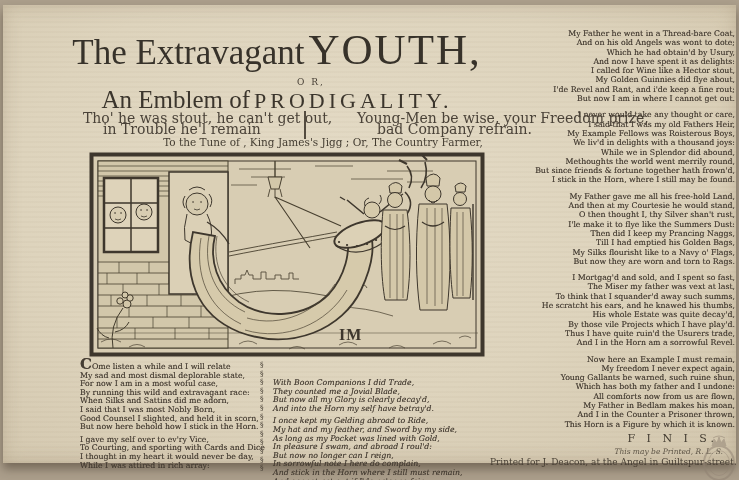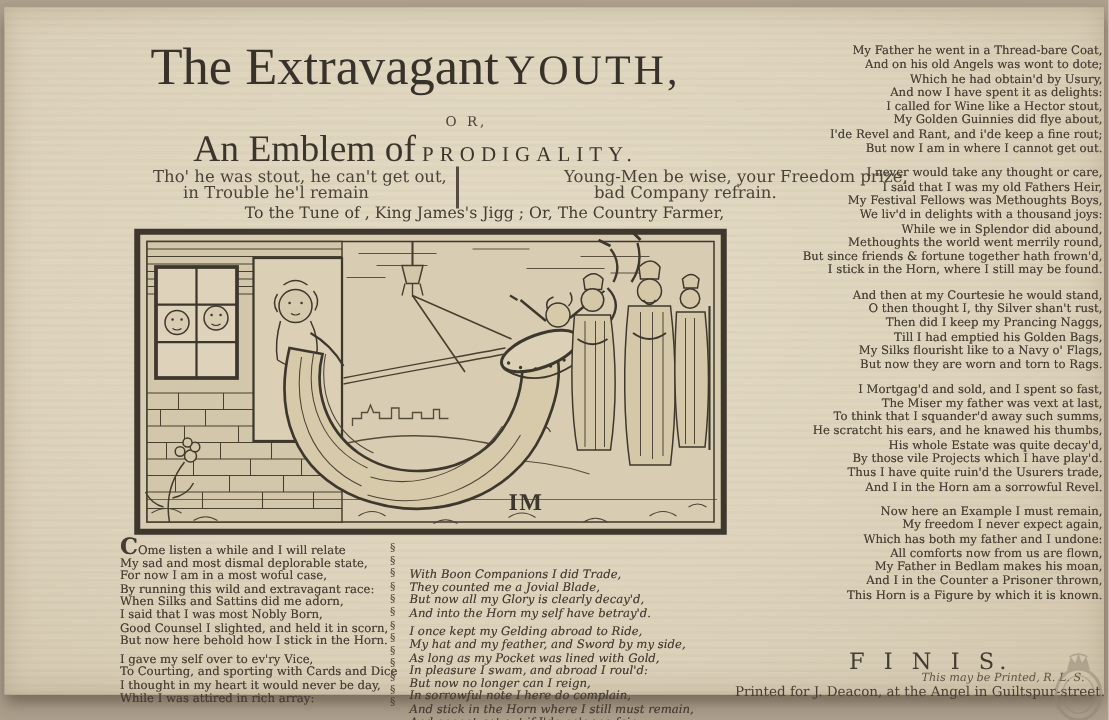--- a/index.html
+++ b/index.html
@@ -9,28 +9,28 @@
   .paper{left:3px;top:5px;width:733px;height:458px;
          background:
            repeating-linear-gradient(0deg, rgba(120,100,70,.035) 0 2px, rgba(0,0,0,0) 2px 5px),
            radial-gradient(ellipse at 45% 40%, #e4dbc6 0%, #ded4bd 55%, #d2c6ad 100%);
          box-shadow:0 6px 9px rgba(55,45,30,.45), inset 0 0 18px rgba(120,100,70,.25);}
   .ink{color:#453d33;}
   
   .title1{top:20px;left:58px;width:432px;text-align:center;white-space:nowrap;
           font-family:"Liberation Serif",serif;color:#37322a;}
   .title1 .t1a{font-size:35px;}
-  .title1 .t1b{font-size:28px;letter-spacing:2px;margin-top:40px;}
+  .title1 .t1b{font-size:43px;letter-spacing:2px;margin-top:40px;}
   .or-line{top:72px;left:268px;width:80px;text-align:center;font-size:9px;letter-spacing:2px;color:#4a4238;}
   .title2{top:81px;left:66px;width:416px;text-align:center;white-space:nowrap;
           font-family:"Liberation Serif",serif;color:#3b352c;}
   .title2 .t2a{font-size:25px;}
-  .title2 .t2b{font-size:14px;letter-spacing:4px;}
-  
-  .epigraph{font-size:11px;line-height:10.5px;color:#4a4238;white-space:nowrap;margin-left:19px;}
+  .title2 .t2b{font-size:22px;letter-spacing:4px;}
+  
+  .epigraph{font-size:14px;line-height:10.5px;color:#4a4238;white-space:nowrap;}
   .epi-left{top:108px;left:80px;width:220px;}
   .epi-right{top:108px;left:354px;width:225px;}
   .epigraph .eline2{padding-left:20px;}
   .divider{top:106px;left:301px;width:1.5px;height:28px;background:#544c40;}
   .tune{top:131px;left:120px;width:400px;text-align:center;font-size:10.5px;color:#433c31;white-space:nowrap;}
   
   .woodcut{top:147px;left:86px;width:396px;height:205px;}
   
   .vcol .line{font-size:7.8px;line-height:8.6px;white-space:nowrap;
               text-shadow:0 0 .4px rgba(60,50,40,.55);}
@@ -38,21 +38,21 @@
   .col-a{top:355px;left:77px;width:180px;}
   .col-b{top:374px;left:270px;width:215px;font-style:italic;}
   .col-c{top:24px;left:497px;width:235px;}
   .col-c .line{line-height:9.3px;text-align:right;}
   .col-c .stanza + .stanza{margin-top:7px;}
   [data-name="verse-column-left"] .stanza:first-child .line:first-child::first-letter{
       font-size:15px;font-weight:bold;}
   .orn-col{top:356px;left:257px;width:10px;}
   .orn-col .orn{font-size:7.2px;line-height:8.6px;color:#4a4238;}
   
-  .finis{top:427px;left:520px;width:195px;text-align:center;font-size:15px;letter-spacing:4px;color:#433c31;}
+  .finis{top:427px;left:520px;width:195px;text-align:right;font-size:11px;letter-spacing:4px;color:#433c31;}
   .license{top:442px;left:520px;width:200px;text-align:right;font-size:7.5px;font-style:italic;color:#5c5345;white-space:nowrap;}
   .imprint{top:452px;left:487px;width:240px;text-align:center;font-size:9px;color:#463e33;white-space:nowrap;}
   .stamp{top:428px;left:694px;width:44px;height:50px;opacity:.5;}
 </style>
 </head>
 <body>
 
 <div class="screen" data-name="scan-background">
   <div class="abs paper" data-name="broadside-sheet">
 
@@ -226,48 +226,51 @@
           <div class="line" data-name="verse-line">Which he had obtain'd by Usury,</div>
           <div class="line" data-name="verse-line">And now I have spent it as delights:</div>
           <div class="line" data-name="verse-line">I called for Wine like a Hector stout,</div>
           <div class="line" data-name="verse-line">My Golden Guinnies did flye about,</div>
           <div class="line" data-name="verse-line">I'de Revel and Rant, and i'de keep a fine rout;</div>
           <div class="line" data-name="verse-line">But now I am in where I cannot get out.</div>
         </div>
         <div class="stanza" data-name="stanza">
           <div class="line" data-name="verse-line">I never would take any thought or care,</div>
           <div class="line" data-name="verse-line">I said that I was my old Fathers Heir,</div>
-          <div class="line" data-name="verse-line">My Festival Fellows was Methoughts Boys,</div>
+          <div class="line" data-name="verse-line">My Example Fellows was Roisterous Boys,</div>
           <div class="line" data-name="verse-line">We liv'd in delights with a thousand joys:</div>
           <div class="line" data-name="verse-line">While we in Splendor did abound,</div>
           <div class="line" data-name="verse-line">Methoughts the world went merrily round,</div>
           <div class="line" data-name="verse-line">But since friends &amp; fortune together hath frown'd,</div>
           <div class="line" data-name="verse-line">I stick in the Horn, where I still may be found.</div>
         </div>
         <div class="stanza" data-name="stanza">
+          <div class="line" data-name="verse-line">My Father gave me all his free-hold Land,</div>
           <div class="line" data-name="verse-line">And then at my Courtesie he would stand,</div>
           <div class="line" data-name="verse-line">O then thought I, thy Silver shan't rust,</div>
+          <div class="line" data-name="verse-line">I'le make it to flye like the Summers Dust:</div>
           <div class="line" data-name="verse-line">Then did I keep my Prancing Naggs,</div>
           <div class="line" data-name="verse-line">Till I had emptied his Golden Bags,</div>
           <div class="line" data-name="verse-line">My Silks flourisht like to a Navy o' Flags,</div>
           <div class="line" data-name="verse-line">But now they are worn and torn to Rags.</div>
         </div>
         <div class="stanza" data-name="stanza">
           <div class="line" data-name="verse-line">I Mortgag'd and sold, and I spent so fast,</div>
           <div class="line" data-name="verse-line">The Miser my father was vext at last,</div>
           <div class="line" data-name="verse-line">To think that I squander'd away such summs,</div>
           <div class="line" data-name="verse-line">He scratcht his ears, and he knawed his thumbs,</div>
           <div class="line" data-name="verse-line">His whole Estate was quite decay'd,</div>
           <div class="line" data-name="verse-line">By those vile Projects which I have play'd.</div>
           <div class="line" data-name="verse-line">Thus I have quite ruin'd the Usurers trade,</div>
           <div class="line" data-name="verse-line">And I in the Horn am a sorrowful Revel.</div>
         </div>
         <div class="stanza" data-name="stanza">
           <div class="line" data-name="verse-line">Now here an Example I must remain,</div>
           <div class="line" data-name="verse-line">My freedom I never expect again,</div>
+          <div class="line" data-name="verse-line">Young Gallants be warned, such ruine shun,</div>
           <div class="line" data-name="verse-line">Which has both my father and I undone:</div>
           <div class="line" data-name="verse-line">All comforts now from us are flown,</div>
           <div class="line" data-name="verse-line">My Father in Bedlam makes his moan,</div>
           <div class="line" data-name="verse-line">And I in the Counter a Prisoner thrown,</div>
           <div class="line" data-name="verse-line">This Horn is a Figure by which it is known.</div>
         </div>
       </div>
 
     <div class="abs finis" data-name="finis-line">F I N I S.</div>
     <div class="abs license" data-name="license-line">This may be Printed,  R. L. S.</div>

